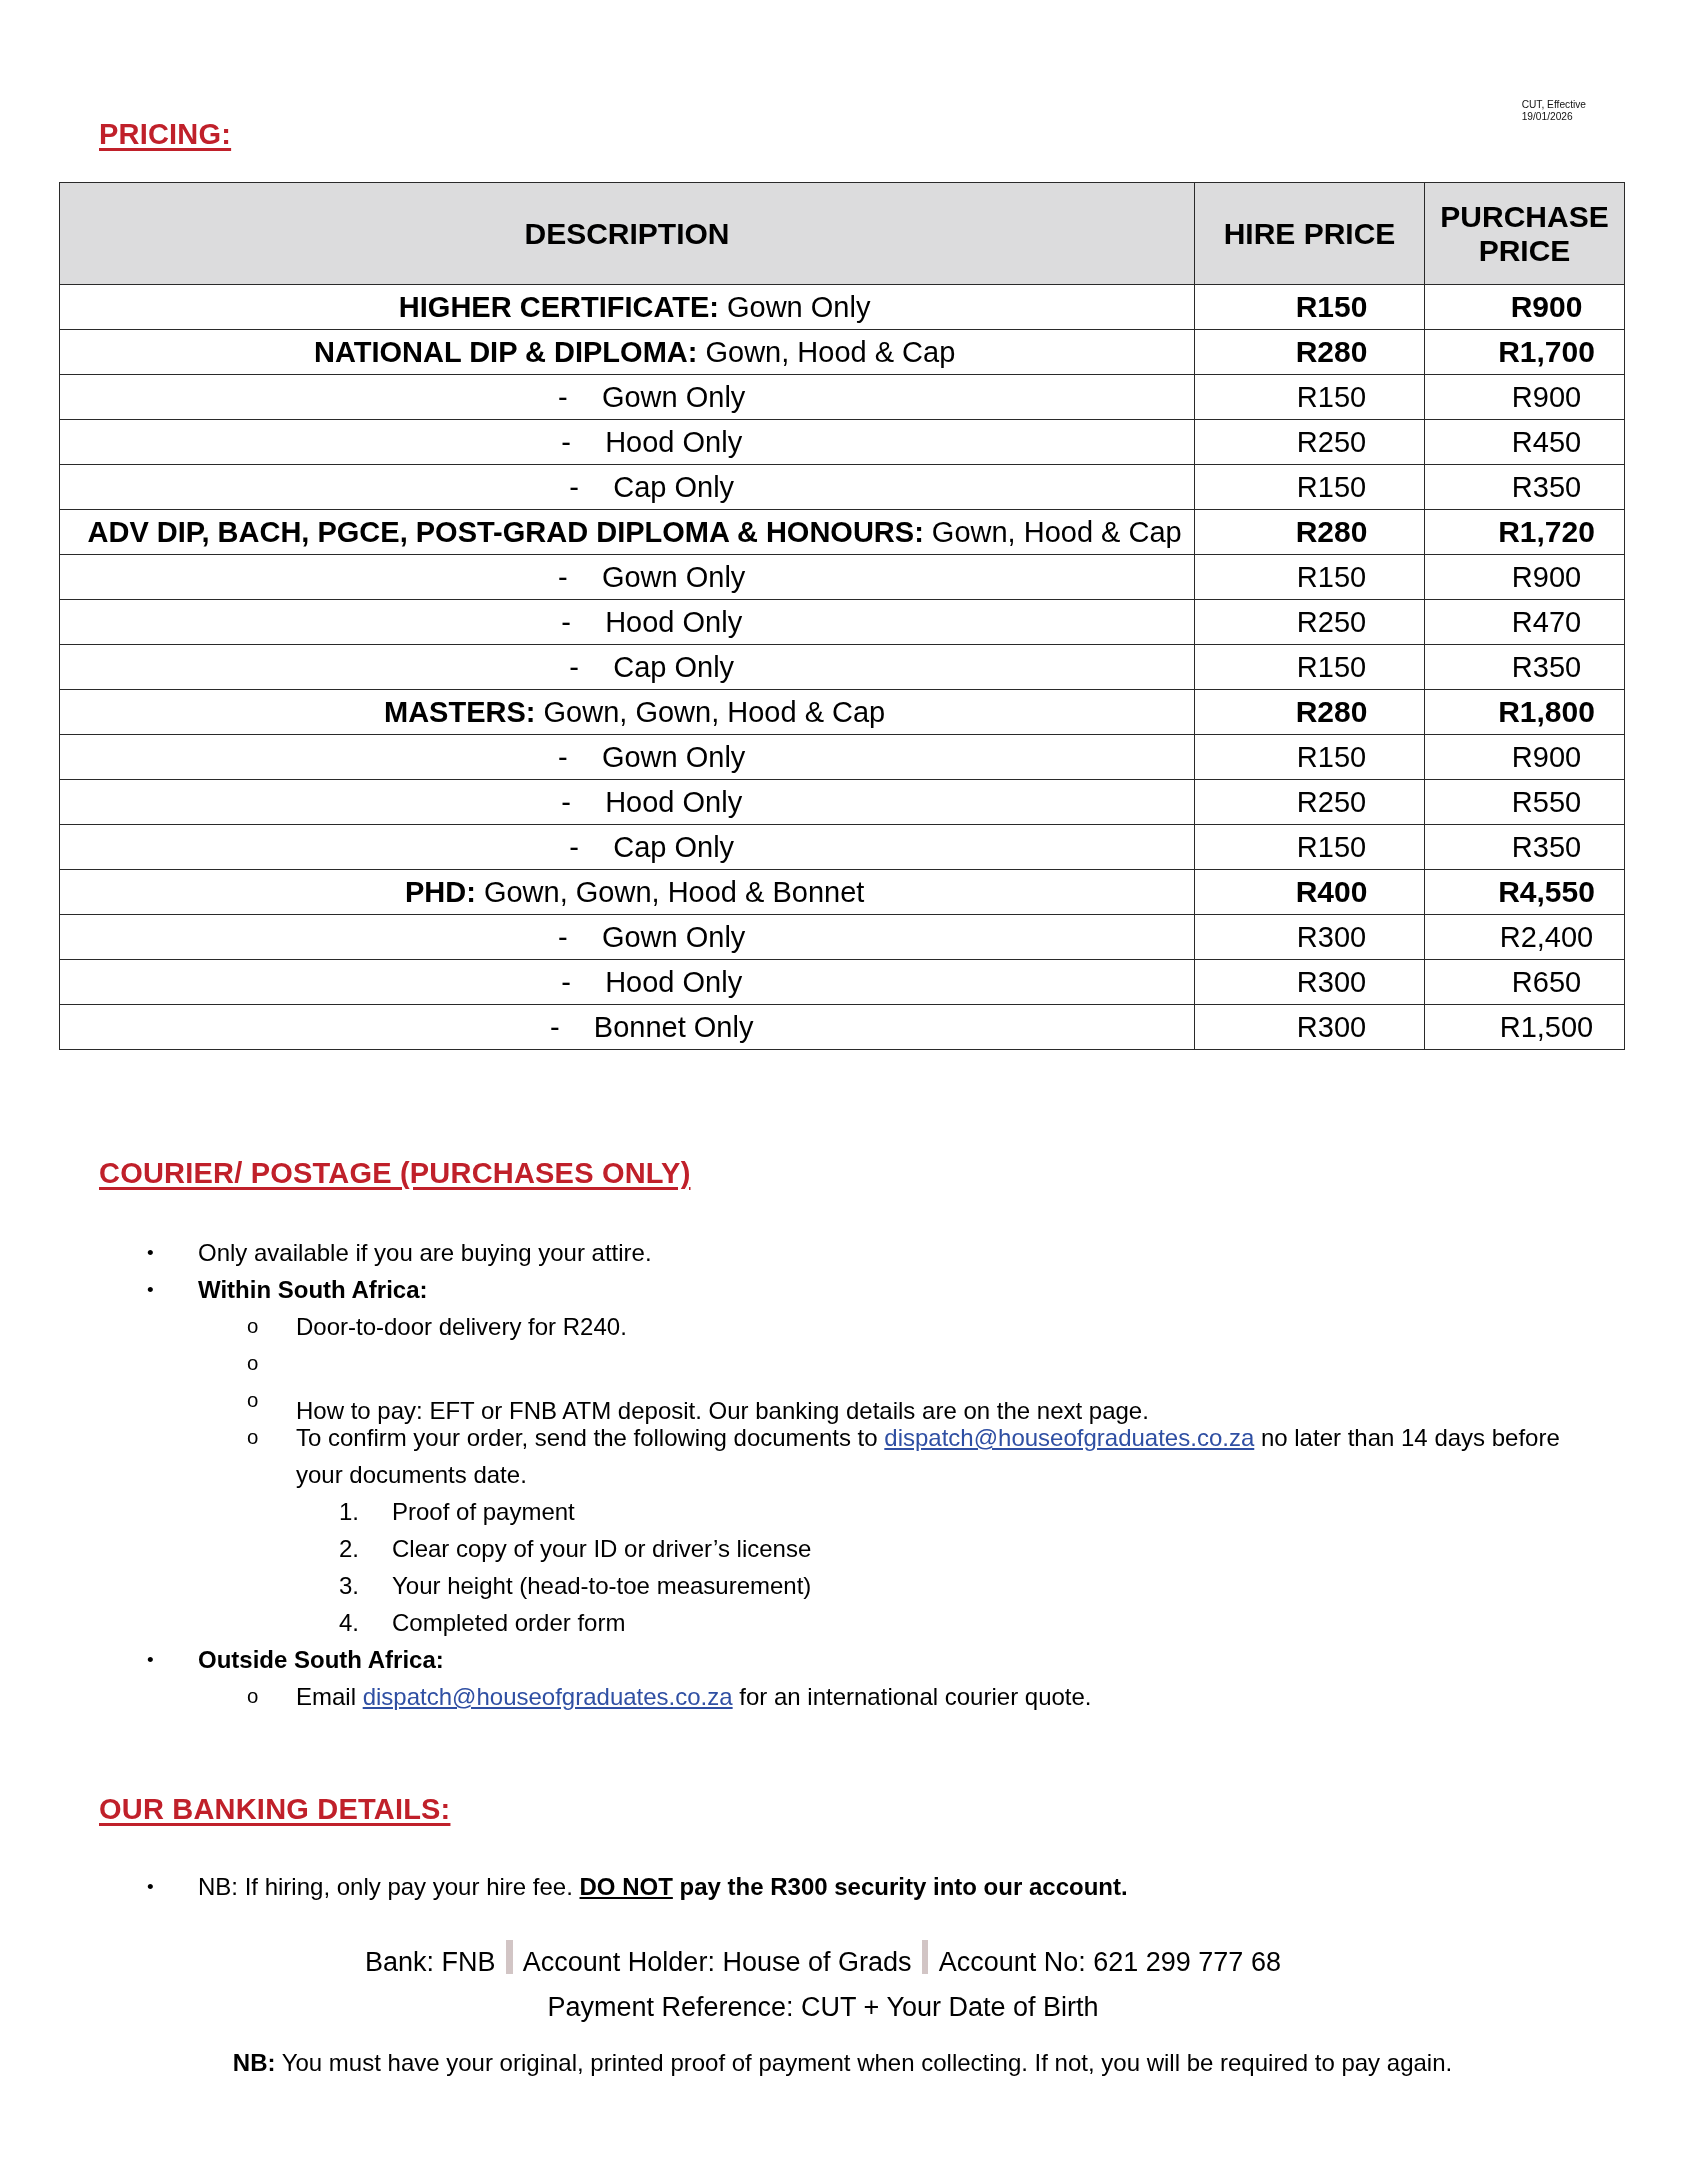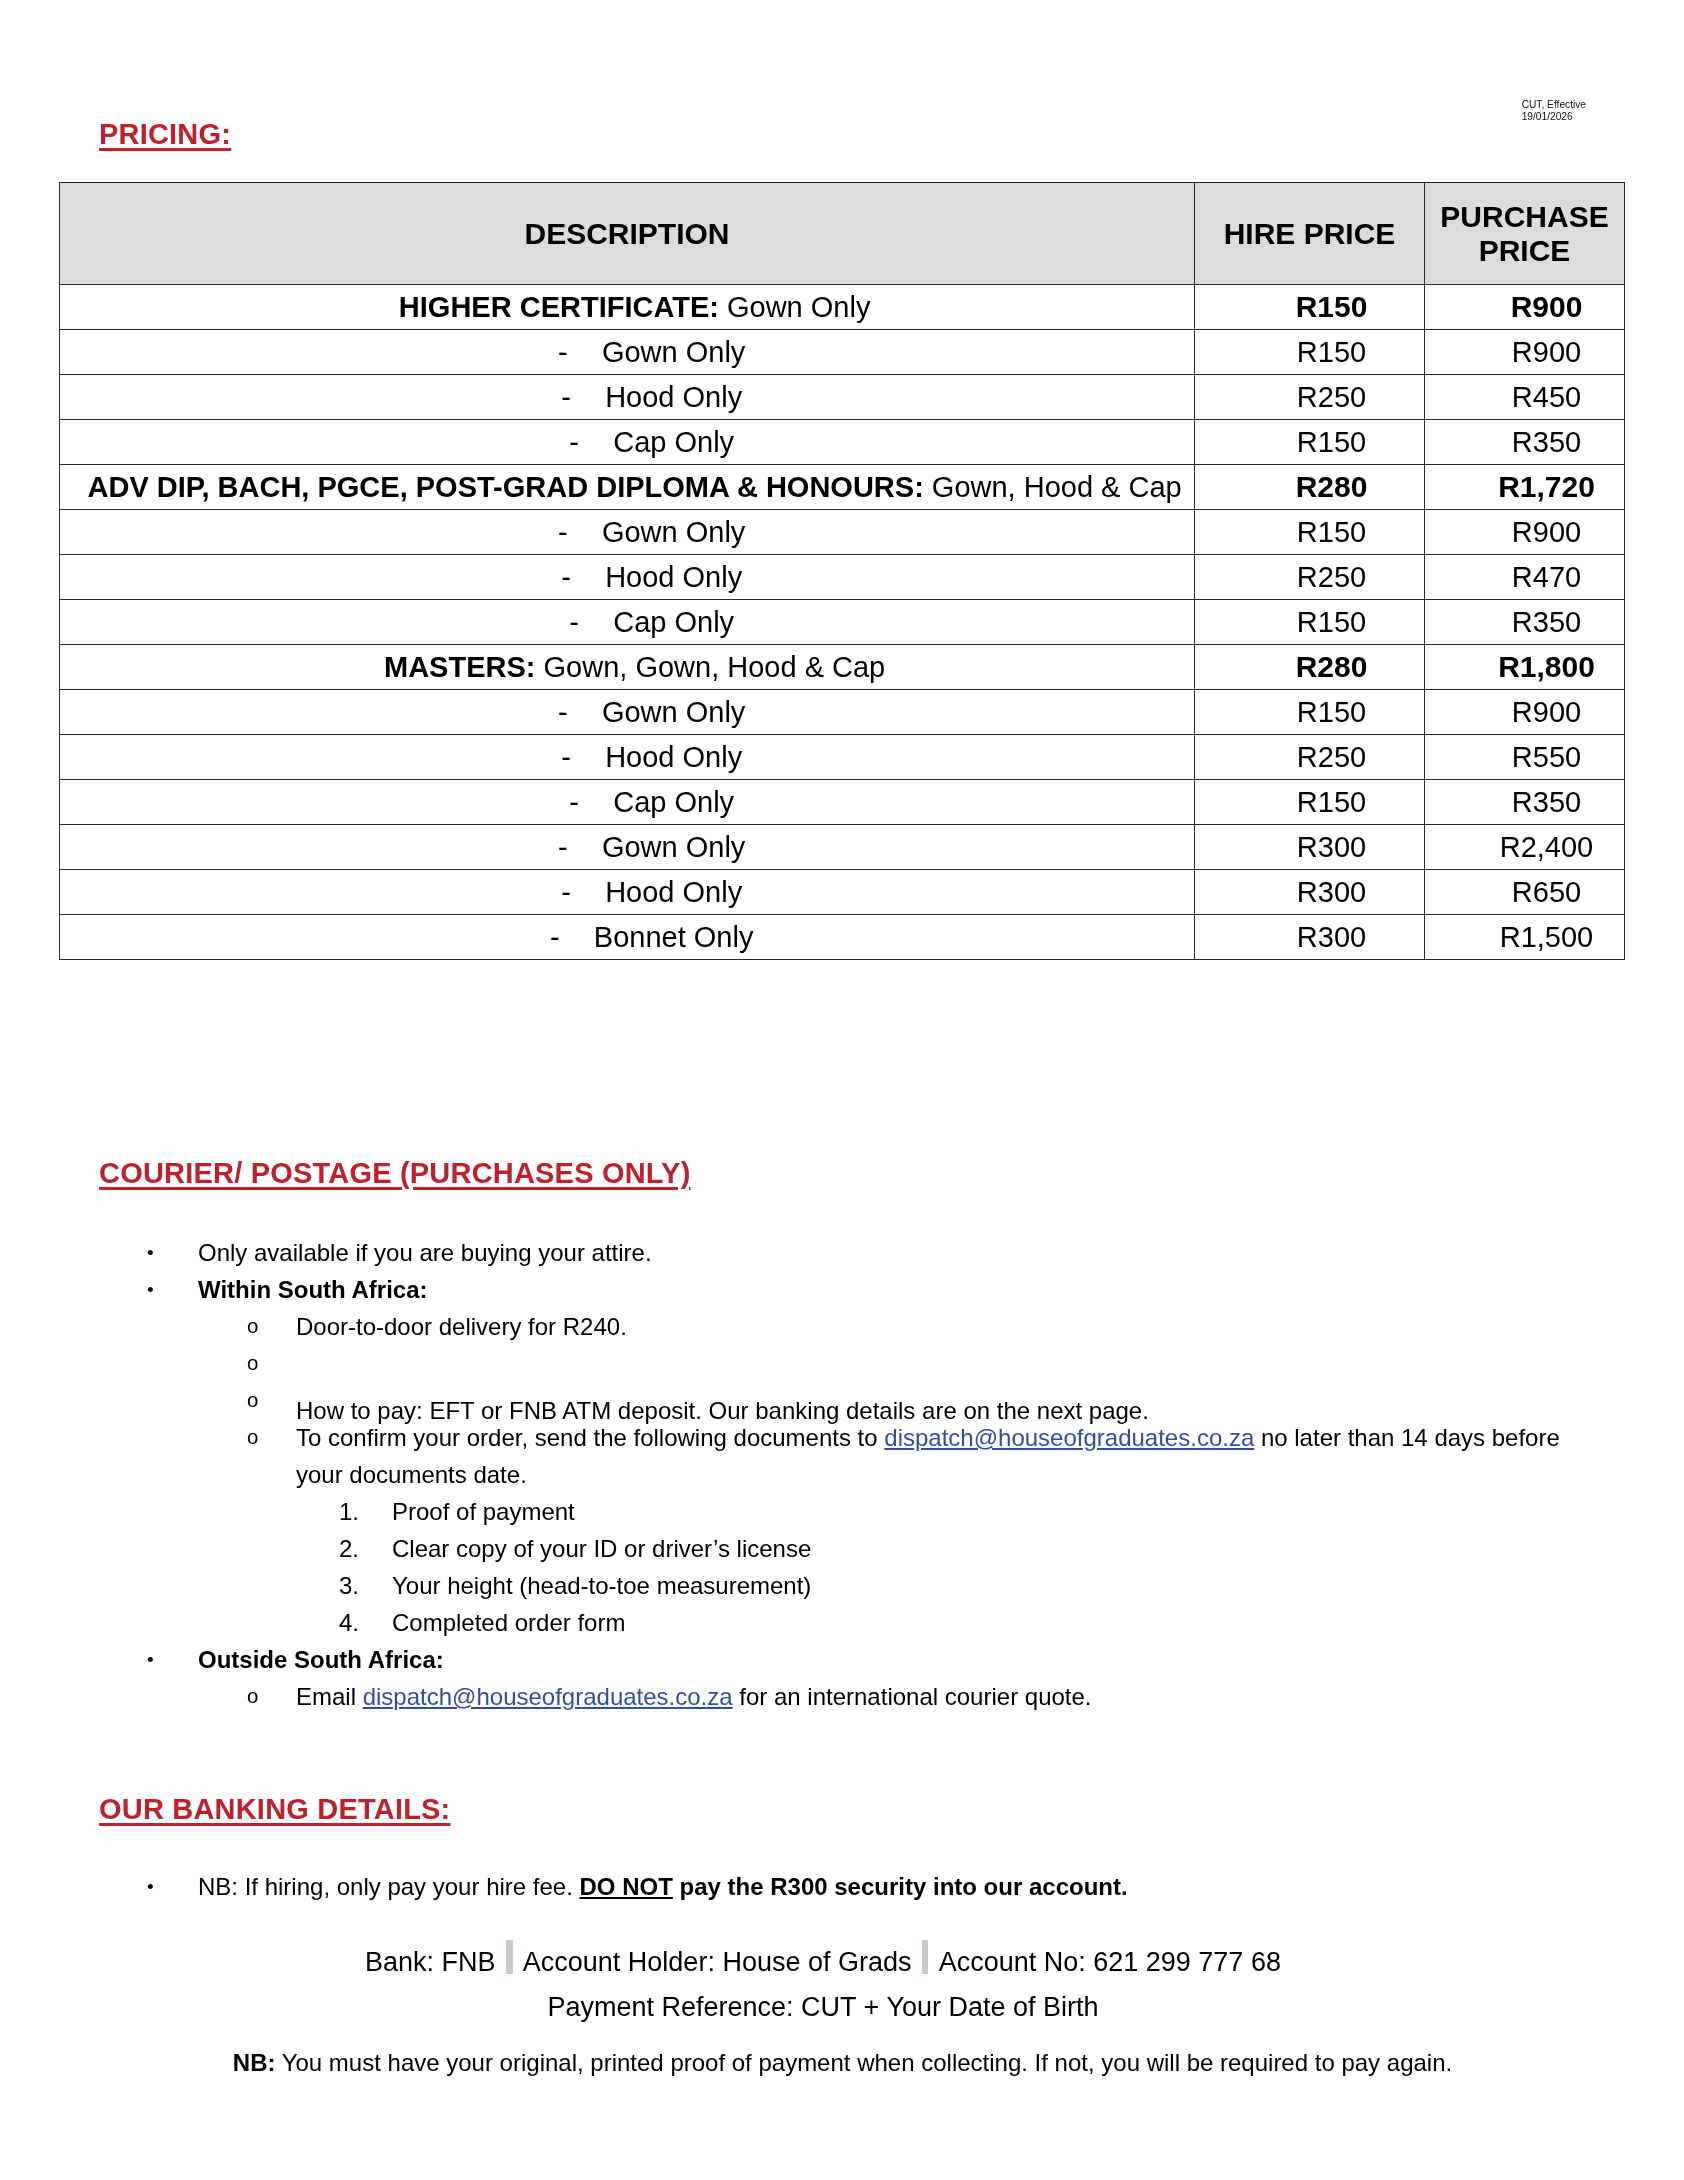--- a/index.html
+++ b/index.html
@@ -60,20 +60,25 @@
         <div>PRICE</div>
       </th>
     </tr>
   </thead>
   <tbody id="price-body">
       <tr class="main">
         <td class="desc"><span class="cat-bold">HIGHER CERTIFICATE:</span><span> Gown Only</span></td>
         <td class="price">R150</td>
         <td class="price">R900</td>
       </tr>
+      <tr class="main">
+        <td class="desc"><span class="cat-bold">NATIONAL DIP &amp; DIPLOMA:</span><span> Gown, Hood &amp; Cap</span></td>
+        <td class="price">R280</td>
+        <td class="price">R1,700</td>
+      </tr>
       <tr class="sub">
         <td class="desc"><span class="dash">-</span><span>Gown Only</span></td>
         <td class="price">R150</td>
         <td class="price">R900</td>
       </tr>
       <tr class="sub">
         <td class="desc"><span class="dash">-</span><span>Hood Only</span></td>
         <td class="price">R250</td>
         <td class="price">R450</td>
       </tr>
@@ -115,20 +120,25 @@
       <tr class="sub">
         <td class="desc"><span class="dash">-</span><span>Hood Only</span></td>
         <td class="price">R250</td>
         <td class="price">R550</td>
       </tr>
       <tr class="sub">
         <td class="desc"><span class="dash">-</span><span>Cap Only</span></td>
         <td class="price">R150</td>
         <td class="price">R350</td>
       </tr>
+      <tr class="main">
+        <td class="desc"><span class="cat-bold">PHD:</span><span> Gown, Gown, Hood &amp; Bonnet</span></td>
+        <td class="price">R400</td>
+        <td class="price">R4,550</td>
+      </tr>
       <tr class="sub">
         <td class="desc"><span class="dash">-</span><span>Gown Only</span></td>
         <td class="price">R300</td>
         <td class="price">R2,400</td>
       </tr>
       <tr class="sub">
         <td class="desc"><span class="dash">-</span><span>Hood Only</span></td>
         <td class="price">R300</td>
         <td class="price">R650</td>
       </tr>

